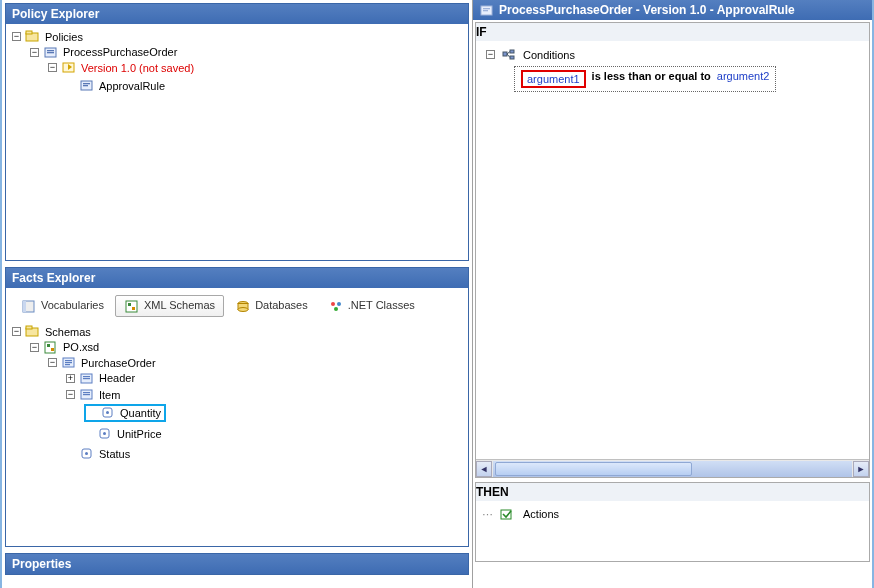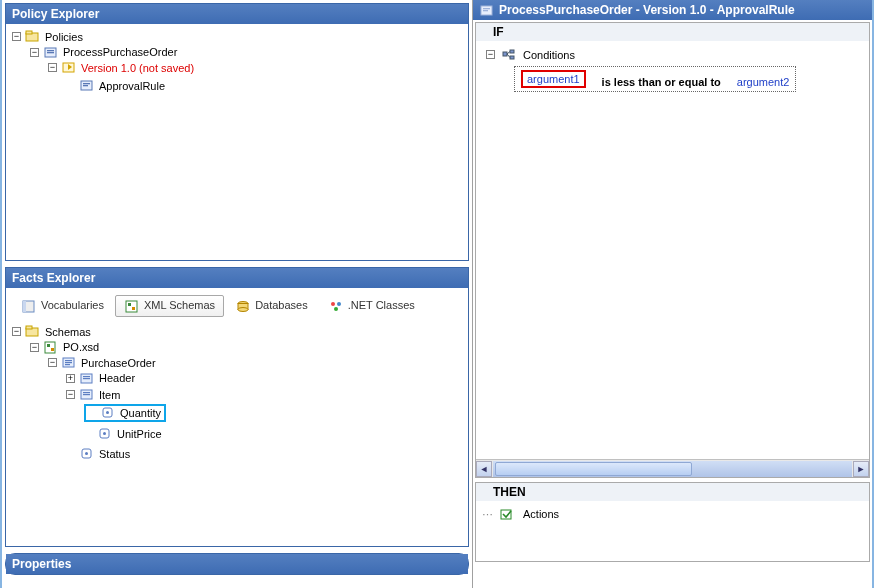--- a/index.html
+++ b/index.html
@@ -23,21 +23,21 @@
   font-weight: bold;
   padding: 3px 6px;
   font-size: 12px;
 }
 .pane-body { background: #fff; padding: 4px; }
 
 .policy-pane { height: 258px; }
 .policy-pane .pane-body { height: 232px; overflow: auto; }
 .facts-pane { height: 280px; }
 .facts-pane .pane-body { height: 254px; overflow: auto; }
-.props-pane { margin-bottom: 0; height: 22px; border-radius: 10px; }
+.props-pane { margin-bottom: 0; height: 22px; }
 
 .tabs { display: flex; gap: 2px; padding: 3px 2px 6px 2px; border-bottom: 0; }
 .tab {
   display: flex; gap: 4px;
   padding: 3px 8px;
   border: 1px solid transparent;
   cursor: pointer;
   font-size: 11px;
   color: #333;
 }
@@ -56,25 +56,25 @@
 }
 .toggle-placeholder { display: inline-block; width: 11px; }
 .icon { display: inline-flex; width: 16px; height: 14px; align-items: center; justify-content: center; }
 .node-label { padding: 0 2px; }
 .node-label.unsaved { color: #d00; }
 .highlight-box { border: 2px solid #0ea5e9; padding: 0 1px; display: inline-flex; align-items: flex-start; }
 
 
 .right-header { display: flex; align-items: center; gap: 4px; background: linear-gradient(#547fc0, #3e6cb3); color: #fff; font-weight: bold; padding: 3px 6px; font-size: 12px; }
 .if-section, .then-section { border: 1px solid #aaa; margin: 2px; }
-.section-label { font-weight: bold; padding: 2px 17px; background: #eef2f7; font-size: 12px; }
+.section-label { font-weight: bold; padding: 2px 0; background: #eef2f7; font-size: 12px; }
 .condition-body { height: 418px; background: #fff; padding: 6px 4px; position: relative; }
 .cond-tree { padding-left: 6px; }
 .cond-row { display: inline-flex; align-items: center; gap: 4px; }
-.cond-box { border: 1px dotted #666; padding: 3px 6px; display: inline-flex; gap: 16px; align-items: flex-end; }
+.cond-box { border: 1px dotted #666; padding: 3px 6px; display: inline-flex; gap: 6px; align-items: flex-start; }
 .arg { color: #2040c8; }
 .arg1-wrap { border: 2px solid #e00000; padding: 1px 4px; }
 .op { font-weight: bold; }
 .hscroll { height: 18px; background: #e8e8e8; border-top: 1px solid #c0c0c0; display:flex; align-items:center;}
 .hscroll-arrow { width: 16px; height: 16px; border: 1px solid #aab; background: linear-gradient(#e6ecf8,#c3d2ee); display:flex;align-items:center;justify-content:center;font-size:9px;color:#336;}
 .hscroll-track { flex:1; background: linear-gradient(#d0def5,#b0c4e8); height:16px; position:relative; margin: 0 1px; }
 .hscroll-thumb { position:absolute; left:2px; top:1px; width:55%; height:14px; background: linear-gradient(#dce8fb,#b7cef2); border:1px solid #8fa8d4; border-radius:2px;}
 .then-body { background:#fff; padding: 6px 6px; height: 60px; }
 .action-row { display:inline-flex; align-items:center; gap:6px; }
 .connector { color:#888; }

